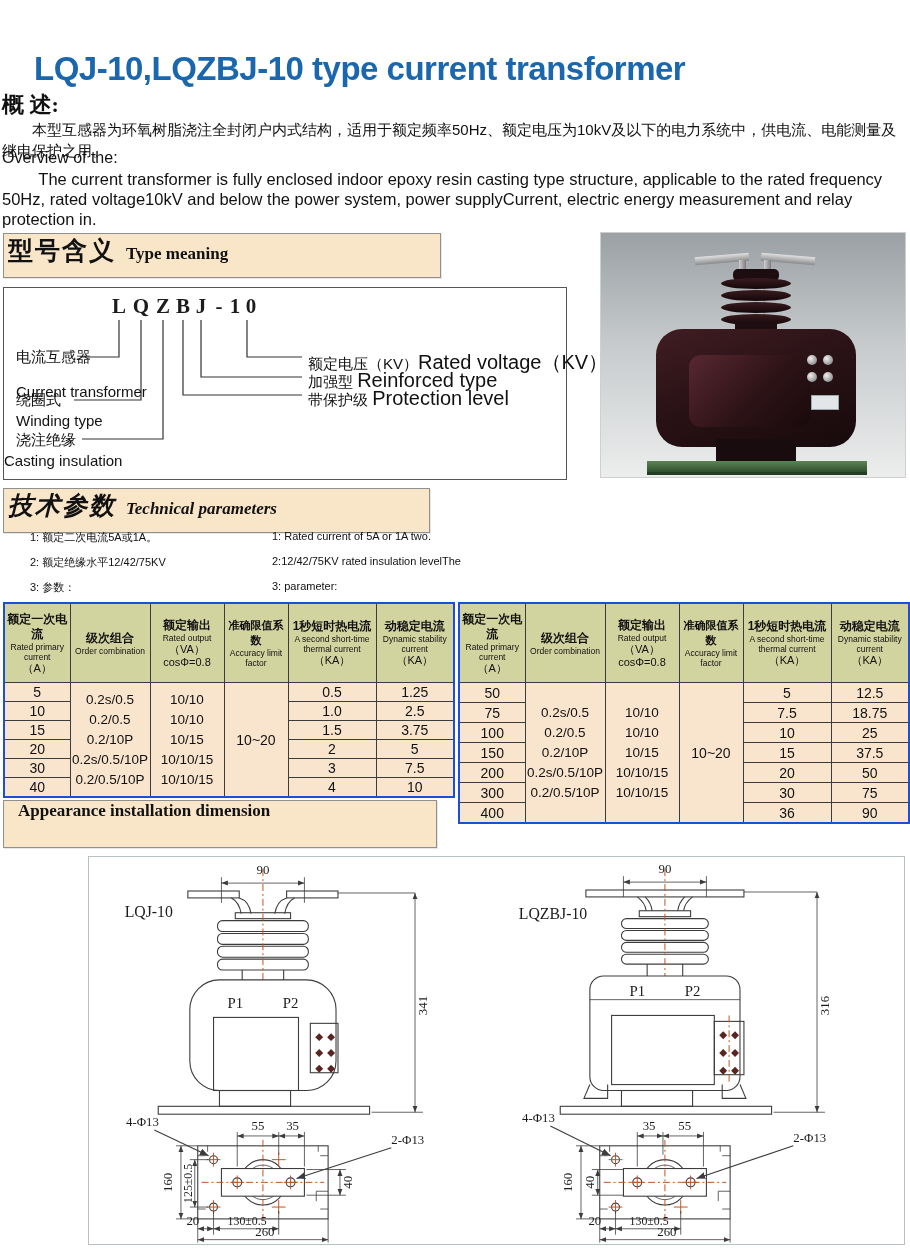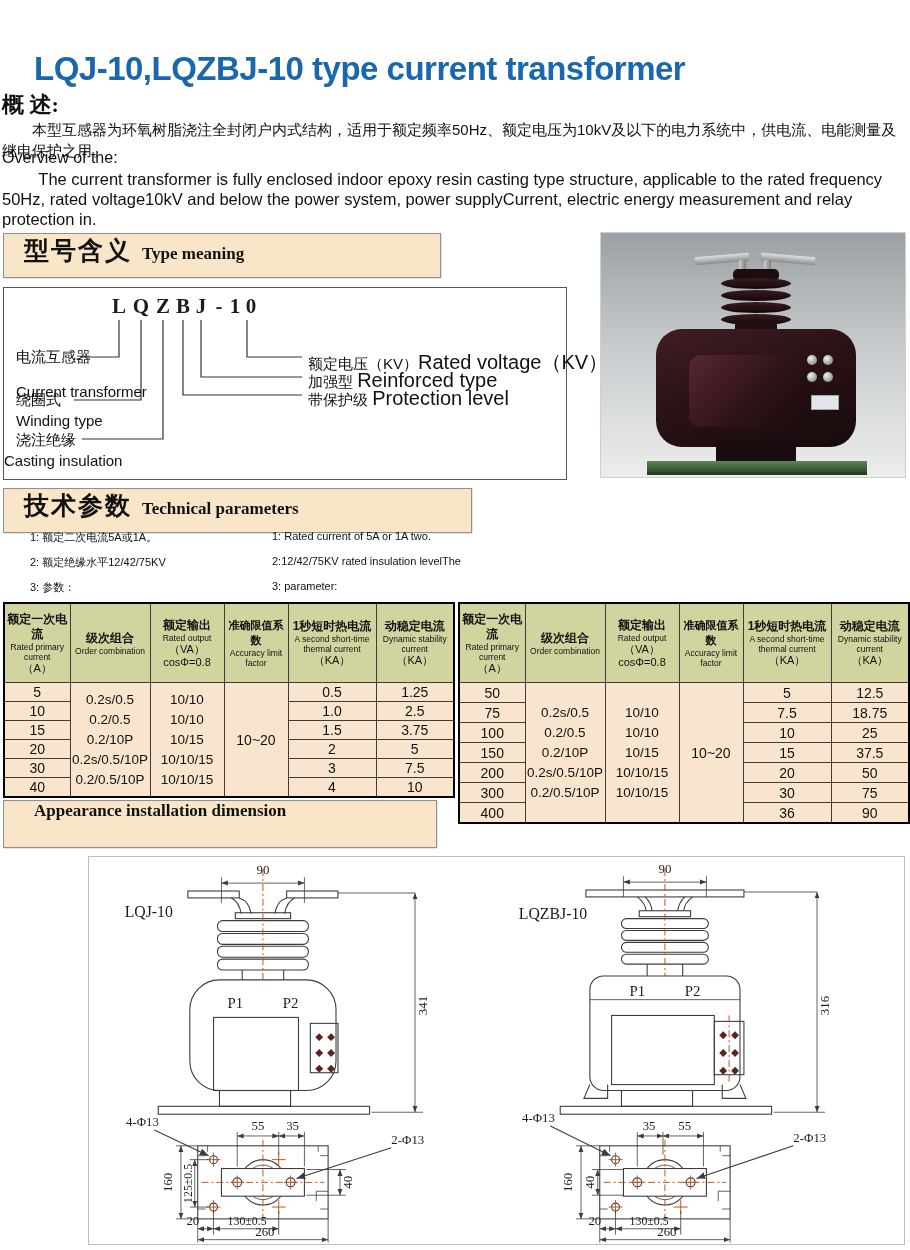--- a/index.html
+++ b/index.html
@@ -13,25 +13,25 @@
   .title-en{top:50px;}
 
   
   .ov-head{left:2px;top:90px;font-family:"Liberation Serif","DejaVu Serif",serif;font-weight:bold;font-size:22px;}
   .ov-zh{left:2px;top:119px;width:904px;font-size:15px;line-height:21px;text-indent:2em;}
   .ov-en-head{left:2px;top:149px;font-size:16px;}
   .ov-en{left:2px;top:169px;width:906px;font-size:16.5px;line-height:20px;text-indent:2.2em;}
 
   
   .sec{background:#f9e5c8;border:1px solid #8f8f8f;box-shadow:1px 1px 0 #e7e7e7;
-       display:flex;align-items:baseline;padding-left:20px;box-sizing:border-box;}
+       display:flex;align-items:baseline;padding-left:4px;box-sizing:border-box;}
   .sec .zh{font-family:"Liberation Serif","DejaVu Serif",serif;font-weight:bold;font-size:25px;letter-spacing:2px;}
   .sec .en{font-family:"Liberation Serif","DejaVu Serif",serif;font-weight:bold;font-size:17px;margin-left:10px;}
   .sec1{left:3px;top:233px;width:438px;height:45px;}
-  .sec2{left:3px;top:488px;width:469px;height:45px;}
+  .sec2{left:3px;top:488px;width:427px;height:45px;font-style:italic;}
   .sec3{left:3px;top:800px;width:434px;height:48px;}
 
   
   .diagram{left:3px;top:287px;width:562px;height:191px;border:1px solid #555;background:#fff;}
   .diagram svg{position:absolute;left:0;top:0;}
   .dlabel{position:absolute;font-size:15px;white-space:nowrap;}
   .dlabel .en{font-size:20px;}
 
   
   .photo{left:600px;top:232px;width:306px;height:246px;border:1px solid #cfcfcf;box-sizing:border-box;
@@ -62,21 +62,21 @@
            background:linear-gradient(#5d8455,#2f4f2e);border-bottom:3px solid #243d24;}
 
   
   .note{font-size:11px;white-space:nowrap;}
 
   
   table{border-collapse:collapse;table-layout:fixed;}
   .ptable{position:absolute;width:450px;background:#f9e5cd;}
   .ptable th,.ptable td{border:1px solid #3c3c3c;text-align:center;vertical-align:middle;padding:0;}
   .ptable th{background:#d2d49f;font-weight:normal;}
-  .ptable{border:2px solid #000000;}
+  .ptable{border:2px solid #1d4ed8;}
   .t-left{left:3px;top:602px;}
   .t-right{left:458px;top:602px;}
   .th-zh{font-size:12px;font-weight:bold;line-height:15px;}
   .th-en{font-size:8.5px;line-height:10px;}
   .th-unit{font-size:11px;line-height:13px;}
   .ptable td{font-size:14px;height:18px;line-height:16px;}
   .t-right td{height:19px;}
   .ptable th{height:78px;}
   .stack div{line-height:20px;font-size:13.5px;}
 

